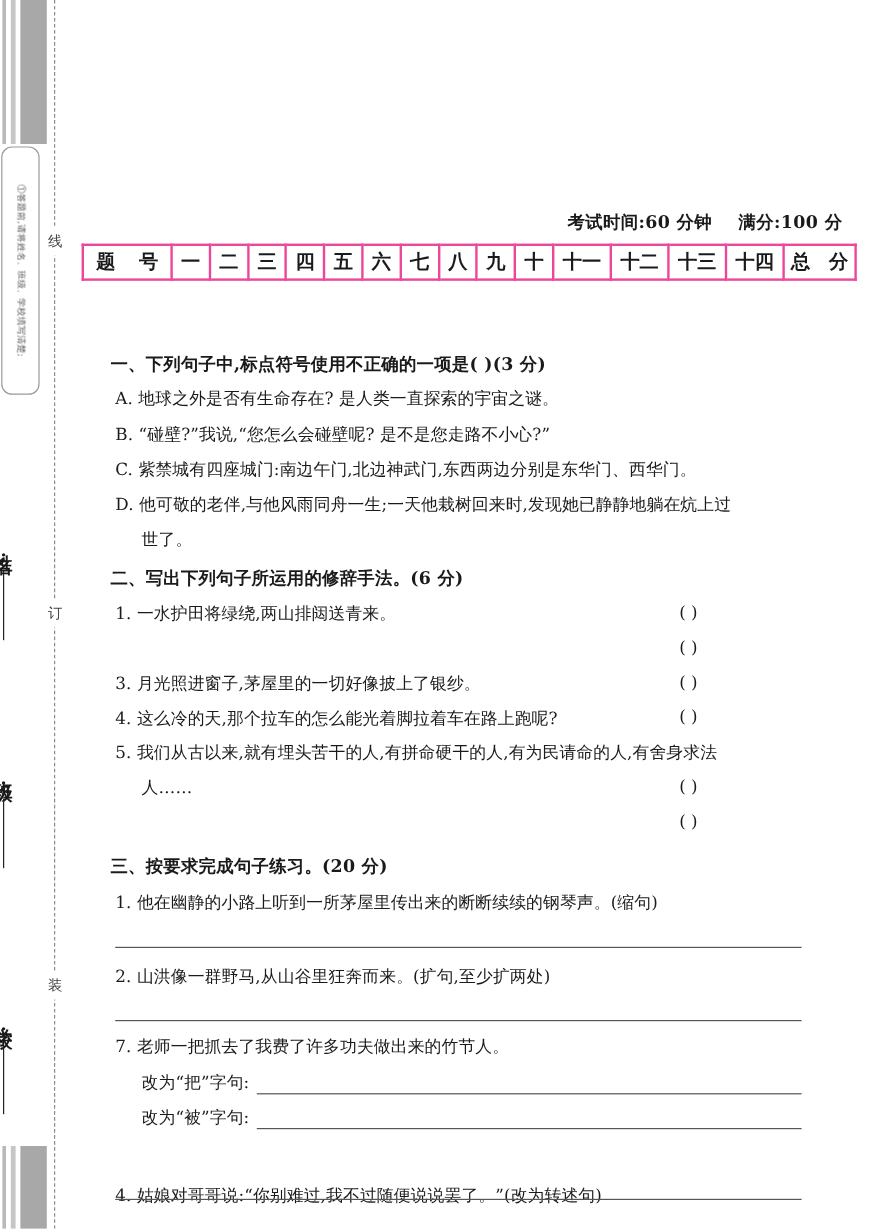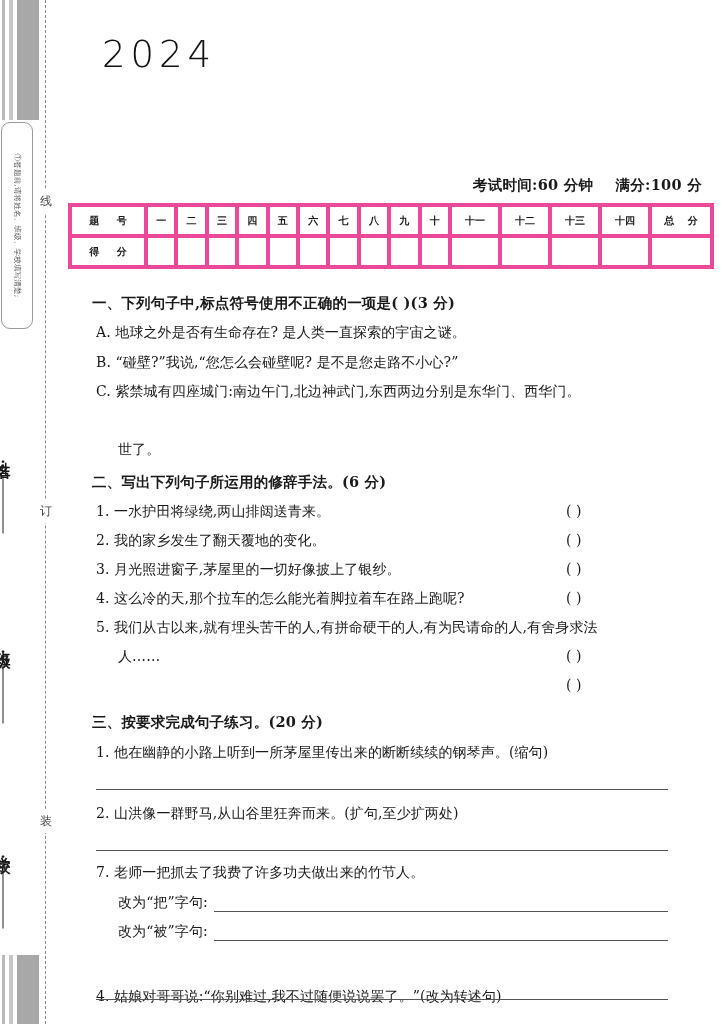--- a/index.html
+++ b/index.html
@@ -154,25 +154,25 @@
   
   .score-table {
     position: absolute;
     left: 6px;
     top: 203px;
     width: 646px;
     border-collapse: collapse;
     table-layout: fixed;
   }
   .score-table td {
-    border: 4px solid #ec4899;
+    border: 2px solid #ec4899;
     height: 27px;
     text-align: center;
     vertical-align: middle;
-    font-size: 10px;
+    font-size: 16px;
     font-weight: bold;
     padding: 0;
     font-family: "DejaVu Serif", "Liberation Serif", serif;
   }
   .score-table td.lead {
     width: 72px;
     letter-spacing: 7px;
     text-indent: 7px;
   }
   .score-table td.wide2 { width: 46px; }
@@ -245,21 +245,20 @@
 </div>
 <div class="vfield vf-class">
   <span>班级:</span><span class="vline"></span>
 </div>
 <div class="vfield vf-school">
   <span>学校:</span><span class="vline"></span>
 </div>
 
 <div class="page">
 
-  <div class="paper-year">2024</div>
 
   <div class="exam-meta">
     <span>考试时间:60 分钟</span><span class="gap"></span><span>满分:100 分</span>
   </div>
 
   <table class="score-table">
     <tbody>
       <tr>
         <td class="lead">题  号</td>
         <td>一</td>
@@ -271,53 +270,35 @@
         <td>七</td>
         <td>八</td>
         <td>九</td>
         <td>十</td>
         <td class="wide2">十一</td>
         <td class="wide2">十二</td>
         <td class="wide2">十三</td>
         <td class="wide2">十四</td>
         <td class="total">总  分</td>
       </tr>
-      <tr>
-        <td class="lead">得  分</td>
-        <td></td>
-        <td></td>
-        <td></td>
-        <td></td>
-        <td></td>
-        <td></td>
-        <td></td>
-        <td></td>
-        <td></td>
-        <td></td>
-        <td class="wide2"></td>
-        <td class="wide2"></td>
-        <td class="wide2"></td>
-        <td class="wide2"></td>
-        <td class="total"></td>
-      </tr>
     </tbody>
   </table>
 
   <div class="sec-title" style="left:4px; top:294px;">一、下列句子中,标点符号使用不正确的一项是(        )(3 分)</div>
   <div class="qline indent" style="top:324px;">A. 地球之外是否有生命存在? 是人类一直探索的宇宙之谜。</div>
   <div class="qline indent" style="top:354px;">B. “碰壁?”我说,“您怎么会碰壁呢? 是不是您走路不小心?”</div>
   <div class="qline indent" style="top:383px;">C. 紫禁城有四座城门:南边午门,北边神武门,东西两边分别是东华门、西华门。</div>
+  <div class="qline indent" style="top:412px;">D. 他可敬的老伴,与他风雨同舟一生;一天他栽树回来时,发现她已静静地躺在炕上过</div>
   <div class="qline wrap2" style="top:441px;">世了。</div>
 
   <div class="sec-title" style="left:4px; top:473px;">二、写出下列句子所运用的修辞手法。(6 分)</div>
 
   <div class="qline indent" style="top:503px;">1. 一水护田将绿绕,两山排闼送青来。</div>
   <div class="paren" style="left:504px; top:503px;">(            )</div>
 
-  <div class="qline indent" style="top:532px;">2. 我的家乡发生了翻天覆地的变化。</div>
   <div class="paren" style="left:504px; top:532px;">(            )</div>
 
   <div class="qline indent" style="top:561px;">3. 月光照进窗子,茅屋里的一切好像披上了银纱。</div>
   <div class="paren" style="left:504px; top:561px;">(            )</div>
 
   <div class="qline indent" style="top:590px;">4. 这么冷的天,那个拉车的怎么能光着脚拉着车在路上跑呢?</div>
   <div class="paren" style="left:504px; top:590px;">(            )</div>
 
   <div class="qline indent" style="top:619px;">5. 我们从古以来,就有埋头苦干的人,有拼命硬干的人,有为民请命的人,有舍身求法</div>
   <div class="qline wrap2" style="top:648px;">人……</div>

